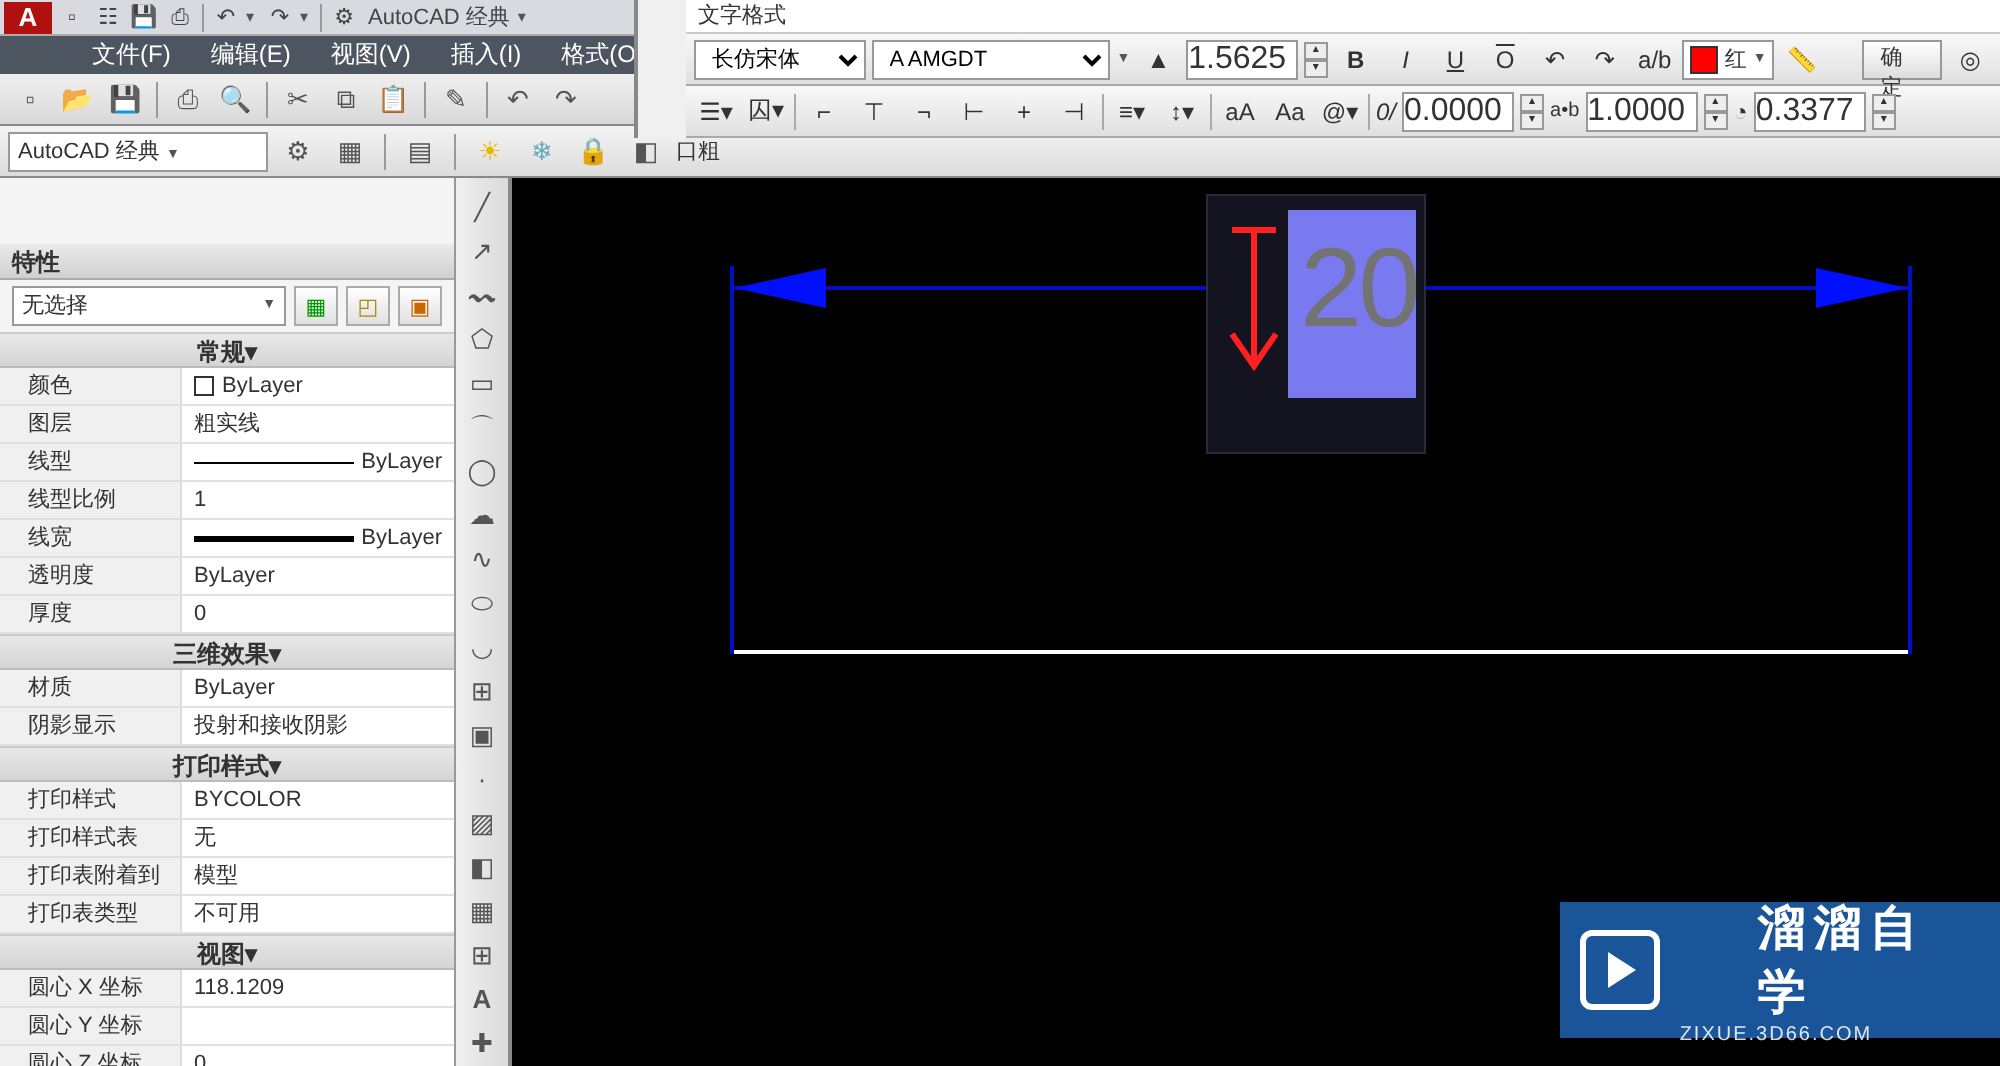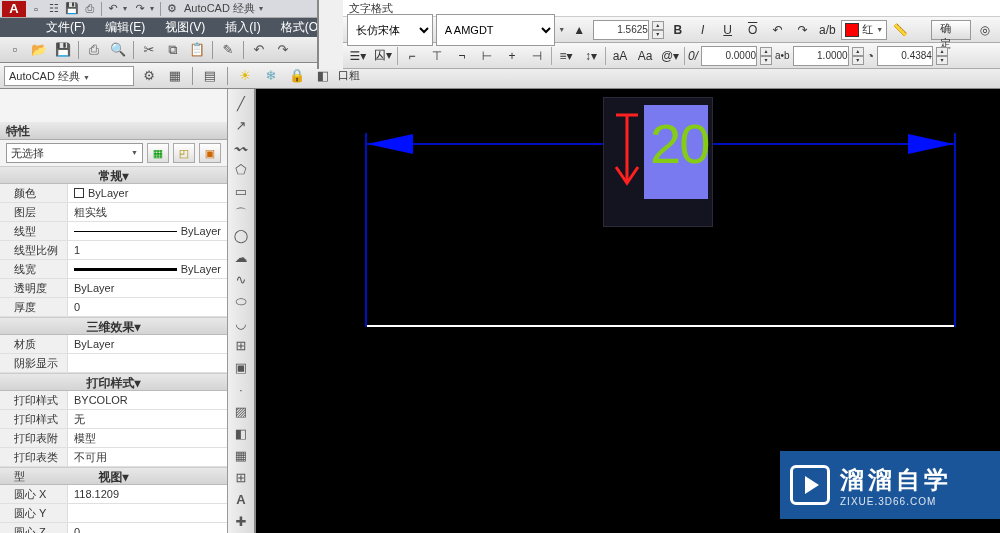--- a/index.html
+++ b/index.html
@@ -12,23 +12,23 @@
 .qat-sep { width: 1px; height: 14px; background: #999; margin: 0 1px; }
 .qat-drop { width: 7px; font-size: 8px; color: #555; }
 
 .menubar { height: 19px; background: #4d5560; display: flex; align-items: center; padding-left: 36px; gap: 0; }
 .menubar .menu-item { color: #fff; padding: 0 10px; line-height: 19px; font-size: 12px; }
 
 
 .text-format-panel { position: absolute; left: 317px; top: 0; width: 683px; background: #f0f0f0; z-index: 5; border-left: 2px solid #888; padding-left: 24px; }
 .tfp-title { height: 17px; background: #fff; padding: 0 6px; line-height: 17px; font-size: 11px; border-bottom: 1px solid #ccc; }
 .tfp-row { height: 26px; display: flex; align-items: center; padding: 0 4px; gap: 3px; background: linear-gradient(#f8f8f8,#e0e0e0); border-bottom: 1px solid #aaa; }
-.tfp-select { height: 32px; border: 1px solid #999; background: #fff; padding: 0 4px; font-size: 11px; }
+.tfp-select { height: 20px; border: 1px solid #999; background: #fff; padding: 0 4px; font-size: 11px; }
 .tfp-btn { width: 22px; height: 20px; border: 1px solid transparent; display: flex; align-items: center; justify-content: center; font-size: 12px; }
-.tfp-num { width: 56px; height: 20px; border: 1px solid #999; background: #fff; text-align: right; font-size: 10px; line-height: 18px; }
+.tfp-num { width: 56px; height: 20px; border: 1px solid #999; background: #fff; text-align: left; font-size: 16px; line-height: 18px; }
 .color-swatch { width: 14px; height: 14px; border: 1px solid #333; }
 .color-sel { height: 20px; border: 1px solid #999; background: #fff; display: flex; align-items: center; padding: 0 3px; gap: 3px; font-size: 11px; }
 .confirm-btn { height: 20px; padding: 0 8px; border: 1px solid #999; background: linear-gradient(#fff,#ddd); font-size: 11px; margin-left: 16px; }
 .drop-tiny { font-size: 7px; color: #555; }
 
 
 .toolbar2 { height: 26px; background: linear-gradient(#f0f0f0,#d8d8d8); display: flex; align-items: center; padding: 0 4px; gap: 2px; border-bottom: 1px solid #888; }
 .tb-icon { width: 22px; height: 22px; display: flex; align-items: center; justify-content: center; color: #555; font-size: 13px; }
 .tb-sep { width: 1px; height: 18px; background: #999; margin: 0 2px; }
 
@@ -37,48 +37,48 @@
 .ws-select { width: 130px; height: 20px; border: 1px solid #999; background: #fff; padding: 0 4px; font-size: 11px; line-height: 18px; }
 
 
 .left-col { position: absolute; left: 0; top: 89px; width: 228px; height: 444px; background: #f4f4f4; border-right: 1px solid #999; overflow: hidden; }
 .prop-title { height: 18px; background: linear-gradient(#eaeaea,#d0d0d0); padding: 0 6px; line-height: 18px; font-weight: bold; font-size: 12px; border-bottom: 1px solid #aaa; margin-top: 33px; }
 .prop-selrow { height: 26px; display: flex; align-items: center; padding: 0 6px; gap: 4px; }
 .prop-sel { flex: 1; height: 20px; border: 1px solid #999; background: #fff; padding: 0 4px; font-size: 11px; line-height: 18px; }
 .prop-ibtn { width: 22px; height: 20px; border: 1px solid #aaa; background: linear-gradient(#fff,#e0e0e0); display: flex; align-items: center; justify-content: center; font-size: 11px; }
 .prop-section { height: 18px; background: linear-gradient(#e8e8e8,#d4d4d4); padding: 0 6px; line-height: 18px; font-weight: bold; font-size: 12px; border-top: 1px solid #ccc; border-bottom: 1px solid #bbb; display: flex; justify-content: center; }
 .prop-row { height: 19px; display: flex; border-bottom: 1px solid #e0e0e0; font-size: 11px; background: #fff; }
-.prop-key { width: 68px; padding: 0 8px 0 14px; line-height: 19px; color: #333; background: #f0f0f0; border-right: 1px solid #ddd; }
+.prop-key { width: 91px; padding: 0 8px 0 14px; line-height: 19px; color: #333; background: #f0f0f0; border-right: 1px solid #ddd; }
 .prop-val { flex: 1; padding: 0 6px; line-height: 19px; display: flex; align-items: center; gap: 4px; background:#fff;}
 .bl-line { flex: 1; height: 1px; background: #000; }
 .bl-thick { flex: 1; height: 3px; background: #000; }
 .bl-sq { width: 10px; height: 10px; border: 1px solid #333; background: #fff; }
 
 
 .toolcol { position: absolute; left: 228px; top: 89px; width: 28px; height: 444px; background: linear-gradient(90deg,#f0f0f0,#dadada); border-right: 2px solid #888; display: flex; flex-direction: column; align-items: center; padding-top: 4px; gap: 1px; }
 .toolcol .tc { width: 24px; height: 21px; display: flex; align-items: center; justify-content: center; color: #555; font-size: 13px; }
 
 
 .canvas { position: absolute; left: 256px; top: 89px; width: 744px; height: 444px; background: #000; overflow: hidden; }
 .baseline { position: absolute; left: 110px; top: 236px; width: 590px; height: 2px; background: #fff; }
 .dim-line { position: absolute; left: 110px; top: 54px; width: 590px; height: 2px; background: #0010c0; }
 .ext-line { position: absolute; width: 2px; background: #0010c0; }
 .arrow-l { position: absolute; width: 0; height: 0; border-top: 10px solid transparent; border-bottom: 10px solid transparent; border-right: 46px solid #0010ff; }
 .arrow-r { position: absolute; width: 0; height: 0; border-top: 10px solid transparent; border-bottom: 10px solid transparent; border-left: 46px solid #0010ff; }
 .dim-box-dark { position: absolute; background: #141420; border: 1px solid #2a2a3a; }
 .dim-box-purple { position: absolute; background: #7a7af0; }
 .dim-arrow-down { position: absolute; color: #ff2020; }
-.dim-num { position: absolute; color: #84cc16; font-size: 56px; font-family: Arial; letter-spacing: -2px; font-weight: 300; }
+.dim-num { position: absolute; color: #737373; font-size: 56px; font-family: Arial; letter-spacing: -2px; font-weight: 300; }
 
 
 .watermark { position: absolute; right: 0; bottom: 14px; width: 220px; height: 68px; background: rgba(30,100,180,0.85); display: flex; align-items: center; padding: 0 10px; gap: 10px; }
 .wm-play { width: 40px; height: 40px; border: 3px solid #fff; border-radius: 6px; display: flex; align-items: center; justify-content: center; }
 .wm-play::after { content: ""; border-left: 14px solid #fff; border-top: 9px solid transparent; border-bottom: 9px solid transparent; margin-left: 3px; }
 .wm-txt { color: #fff; }
-.wm-main { font-size: 24px; font-weight: bold; letter-spacing: 4px; }
+.wm-main { font-size: 24px; font-weight: bold; letter-spacing: 4px; margin-left: 39px; }
 .wm-sub { font-size: 10px; letter-spacing: 1px; opacity: .85; }
 
 .tfp-row2-section { display:flex; align-items:center; gap:3px; }
 .tfp-spin { display:flex; flex-direction:column; }
 .tfp-spin span { width:12px; height:9px; border:1px solid #999; background:#eee; font-size:6px; text-align:center; line-height:7px; }
 </style>
 </head>
 <body>
 
 <div class="qat">
@@ -195,21 +195,21 @@
     <div class="tfp-row2-section">
       <span style="font-size:10px">a•b</span>
       <div class="tfp-num">1.0000</div>
       <div class="tfp-spin">
           <span>▴</span>
           <span>▾</span>
         </div>
     </div>
     <div class="tfp-row2-section">
       <span>◔</span>
-      <div class="tfp-num">0.4384</div>
+      <div class="tfp-num">0.3377</div>
       <div class="tfp-spin">
           <span>▴</span>
           <span>▾</span>
         </div>
     </div>
   </div>
 </div>
 
 <div class="left-col">
   <div class="prop-title">特性</div>
@@ -278,20 +278,23 @@
     </div>
   <div id="sec-3d">
       <div class="prop-row">
         <div class="prop-key">材质</div>
         <div class="prop-val">
           <span>ByLayer</span>
         </div>
       </div>
       <div class="prop-row">
         <div class="prop-key">阴影显示</div>
+        <div class="prop-val">
+          <span>投射和接收阴影</span>
+        </div>
       </div>
     </div>
 
   <div class="prop-section">
       <span>打印样式</span>
       <span>▾</span>
     </div>
   <div id="sec-plot">
       <div class="prop-row">
         <div class="prop-key">打印样式</div>

